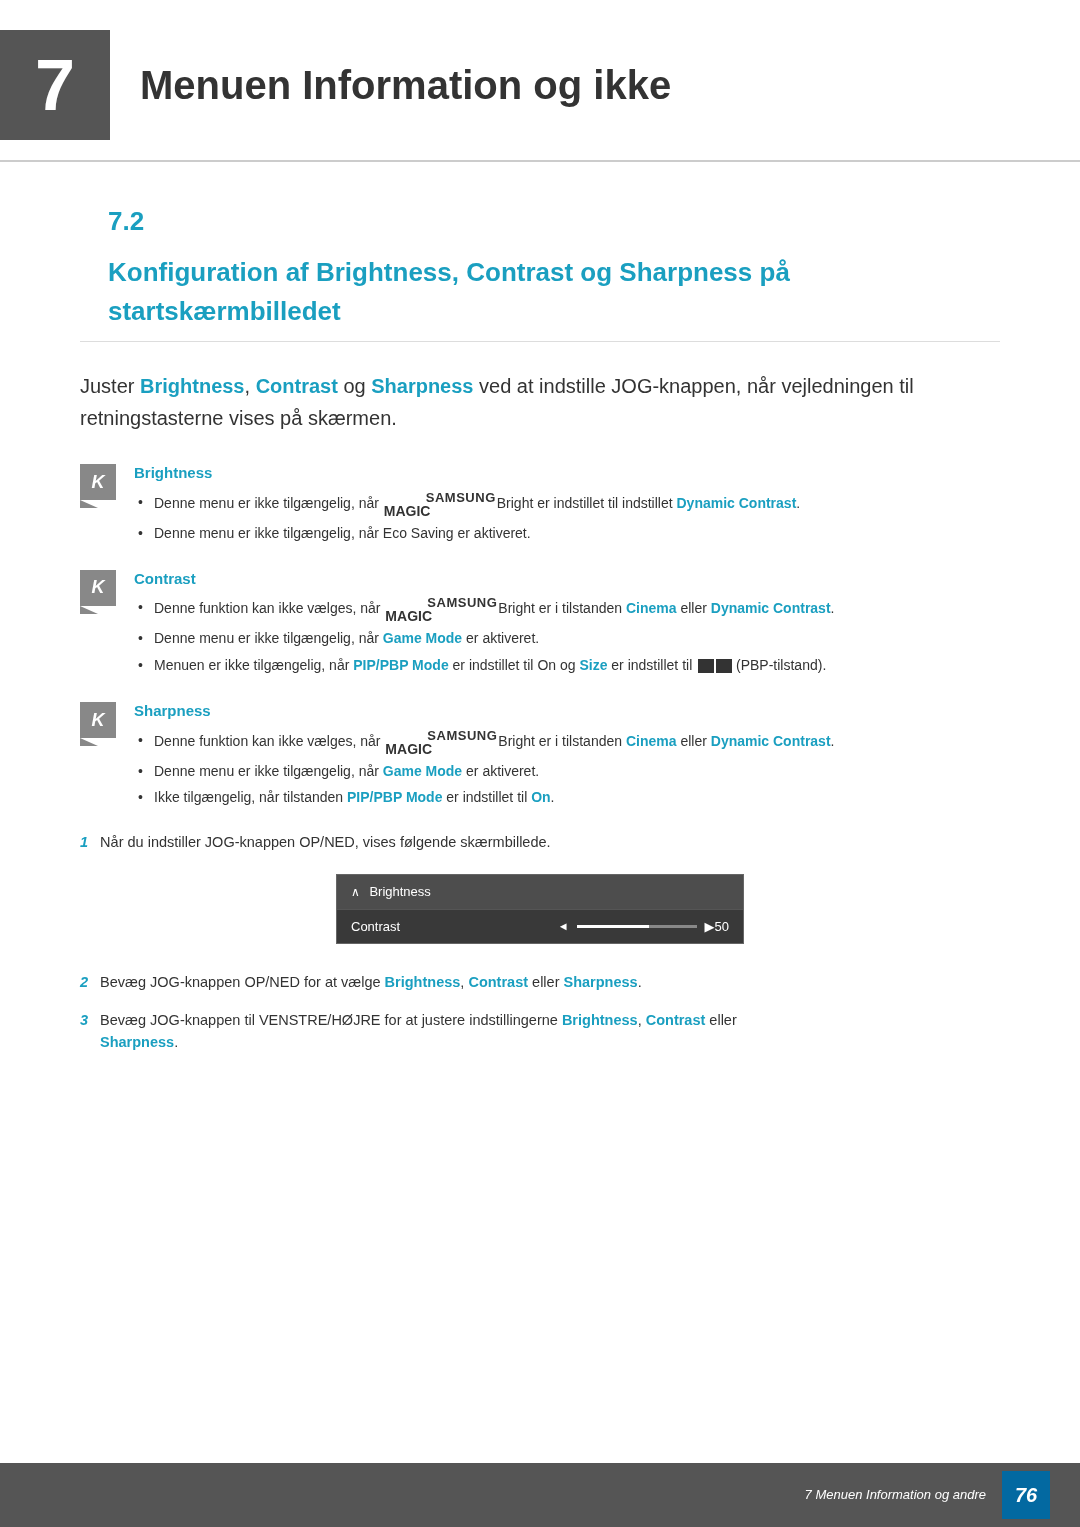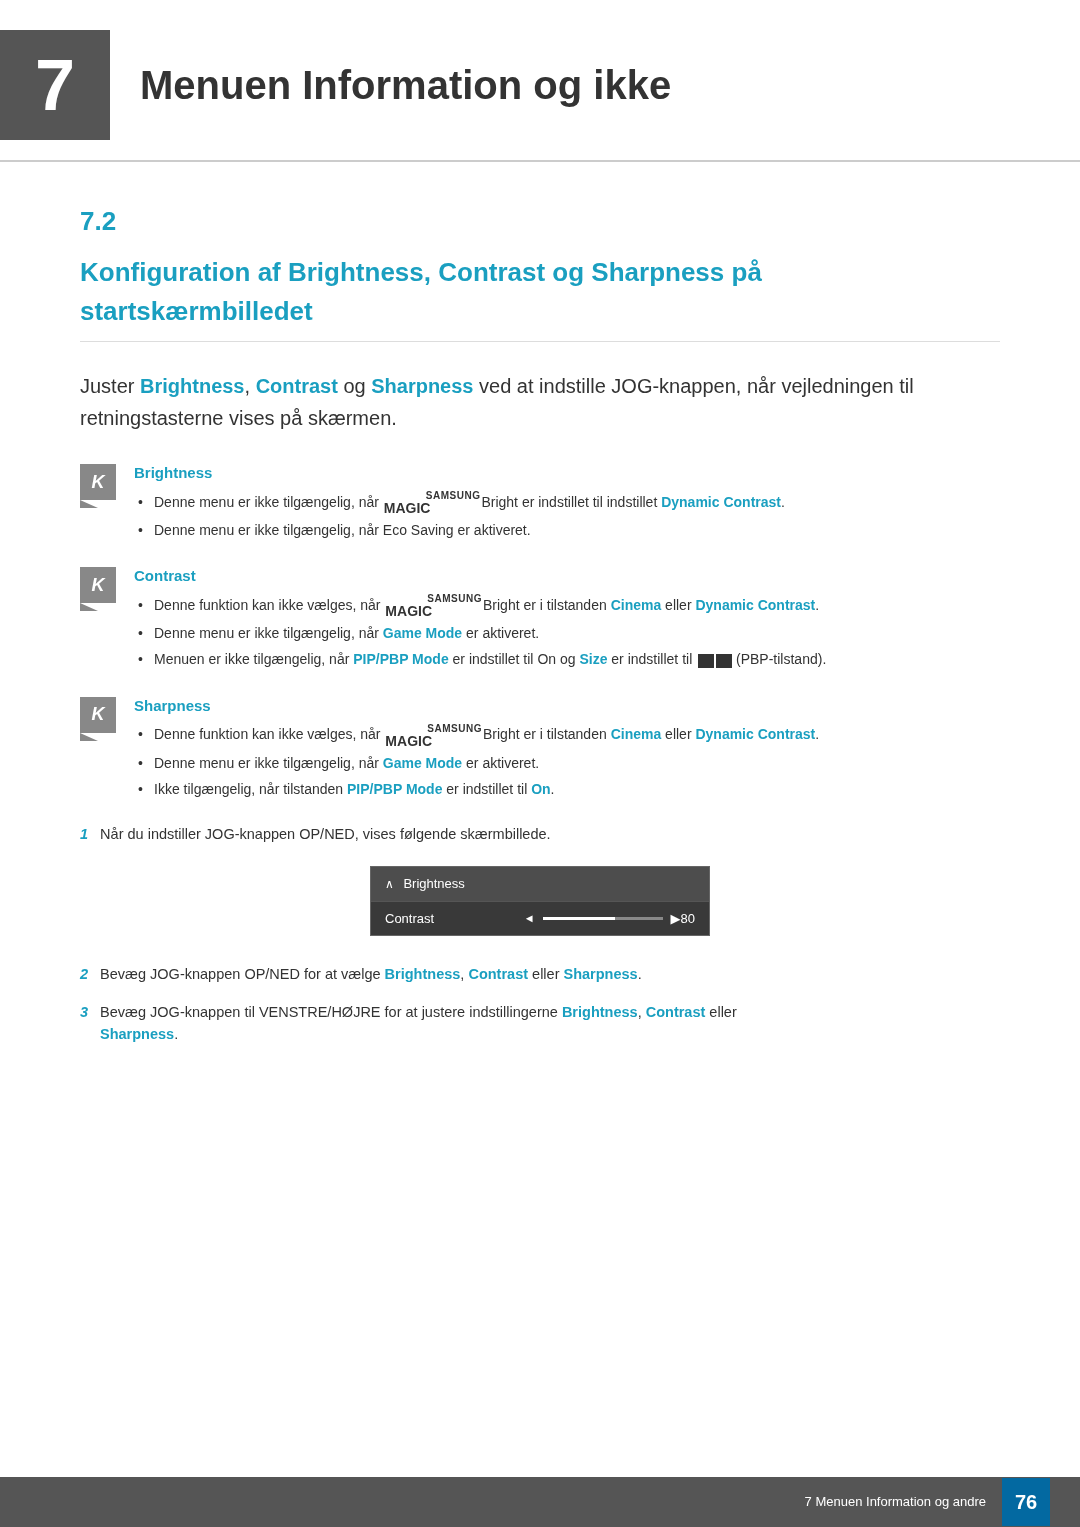--- a/index.html
+++ b/index.html
@@ -131,21 +131,21 @@
     
     .samsung-magic {
       display: inline-block;
       font-size: 9px;
       font-weight: bold;
       line-height: 1;
       vertical-align: middle;
       margin: 0 1px;
     }
     .samsung-magic .samsung-text {
-      font-size: 10px;
+      font-size: 13px;
       letter-spacing: 0.5px;
       display: block;
       padding-left: 42px;
     }
     .samsung-magic .magic-text {
       font-size: 14px;
       display: block;
     }
 
     
@@ -182,21 +182,21 @@
 
     
     .osd-container {
       display: flex;
       justify-content: center;
       margin: 20px 0 28px 0;
     }
     .osd-menu {
       background: rgba(40,40,40,0.92);
       border: 1px solid #666;
-      width: 340px;
+      width: 408px;
     }
     .osd-row {
       display: flex;
       align-items: center;
       padding: 7px 14px;
       font-size: 13.5px;
       color: white;
       border-bottom: 1px solid #555;
     }
     .osd-row:last-child {
@@ -241,26 +241,27 @@
       min-width: 24px;
       text-align: right;
     }
 
     
     .page-footer {
       position: absolute;
       bottom: 0;
       left: 0;
       right: 0;
-      height: 50px;
+      height: 64px;
       background: #555;
       display: flex;
       align-items: center;
       justify-content: flex-end;
       padding: 0 30px;
+      font-style: italic;
     }
     .footer-text {
       color: white;
       font-size: 13px;
       margin-right: 16px;
     }
     .footer-page {
       background: #0369a1;
       color: white;
       font-size: 20px;
@@ -277,20 +278,21 @@
       flex-direction: column;
       margin-bottom: 28px;
       padding-bottom: 10px;
       border-bottom: 1px solid #ddd;
     }
     .section-heading-row {
       display: flex;
       align-items: baseline;
       gap: 12px;
       flex-wrap: wrap;
+      margin-left: 28px;
     }
   </style>
 </head>
 <body>
 
 <div class="header-section">
   <div class="chapter-number-box">
     <span>7</span>
   </div>
   <h1 class="header-title">Menuen Information og ikke</h1>
@@ -383,21 +385,21 @@
           <span class="osd-chevron">∧</span> Brightness
         </span>
       </div>
       <div class="osd-row">
         <span class="osd-row-label">Contrast</span>
         <div class="osd-slider-area">
           <span class="osd-arrow">◄</span>
           <div class="osd-slider">
             <div class="osd-slider-fill"></div>
           </div>
-          <span class="osd-value">▶80</span>
+          <span class="osd-value">▶50</span>
         </div>
       </div>
     </div>
   </div>
 
   <div class="step">
     <span class="step-number">2</span>
     <span>Bevæg JOG-knappen OP/NED for at vælge </span><span class="bold-cyan">Brightness</span><span>, </span><span class="bold-cyan">Contrast</span><span> eller </span><span class="bold-cyan">Sharpness</span><span>.</span>
   </div>
 

